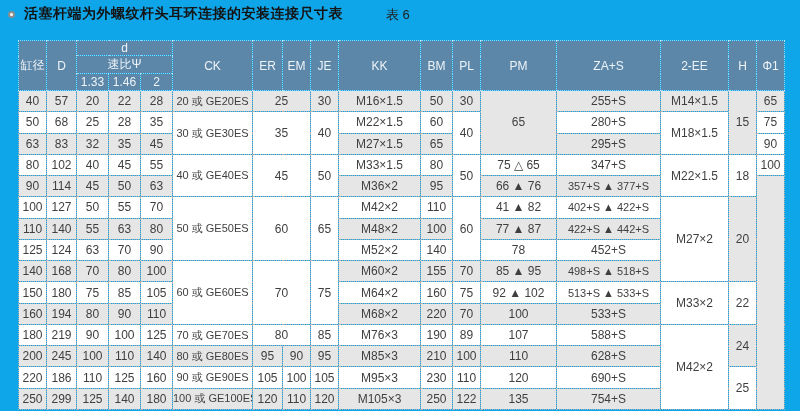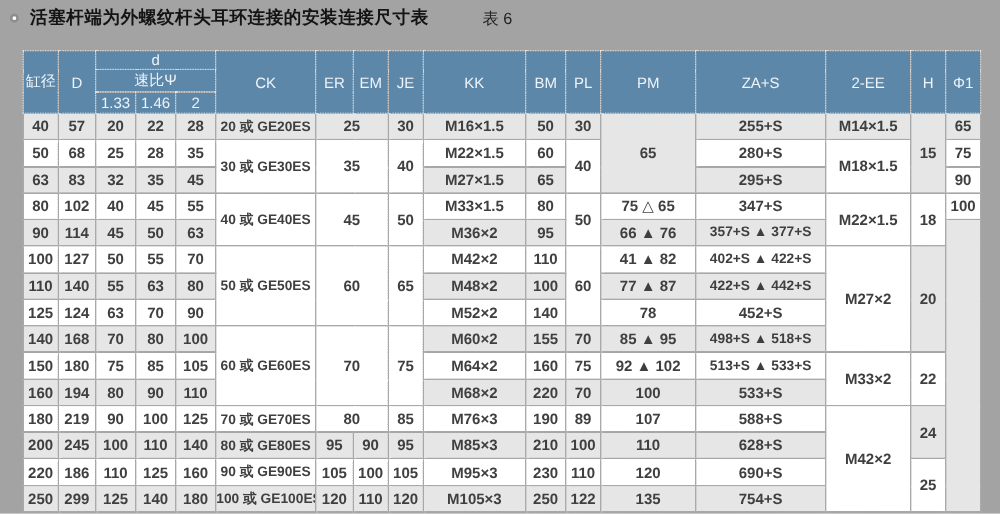--- a/index.html
+++ b/index.html
@@ -1,17 +1,17 @@
 <!DOCTYPE html>
 <html><head>
 <meta charset="utf-8">
 <style>
   html,body{margin:0;padding:0;background:#fff;}
   .page{
-    position:relative;width:800px;height:411px;background:#a3a3a3;overflow:hidden;
+    position:relative;width:800px;height:411px;background:#0ea5e9;overflow:hidden;
     font-family:"Liberation Sans","DejaVu Sans",sans-serif;
   }
   .bullet{
     position:absolute;left:8px;top:11px;width:7px;height:7px;
     border:2px solid #8d8d8d;border-radius:50%;background:#fff;box-sizing:border-box;
   }
   .page-title{
     position:absolute;left:24px;top:5px;font-size:14px;font-weight:bold;color:#141414;
     letter-spacing:0.5px;white-space:nowrap;
   }
@@ -19,21 +19,21 @@
     position:absolute;left:386px;top:6px;font-size:13px;color:#222;white-space:nowrap;
   }
   table.spec{
     position:absolute;left:18px;top:40px;width:766px;height:370px;
     border-collapse:collapse;table-layout:fixed;
     border:1px dotted #b0b0b0;
   }
   table.spec thead tr:nth-child(1){height:14px;}
   table.spec thead tr:nth-child(2){height:17px;}
   table.spec thead tr:nth-child(3){height:17px;}
-  table.spec tbody tr{height:21px;font-weight:bold;}
+  table.spec tbody tr{height:21px;}
   table.spec th{
     background:#5c87a9;color:#eef3f7;font-weight:normal;font-size:12px;
     border:1px dotted rgba(255,255,255,0.55);text-align:center;vertical-align:middle;
     padding:0;overflow:hidden;white-space:nowrap;
   }
   table.spec td{
     font-size:12px;color:#3f3f3f;text-align:center;vertical-align:middle;
     border:1px dotted #b0b0b0;padding:0;overflow:hidden;white-space:nowrap;
   }
   table.spec td.g{background:#e6e6e6;}

